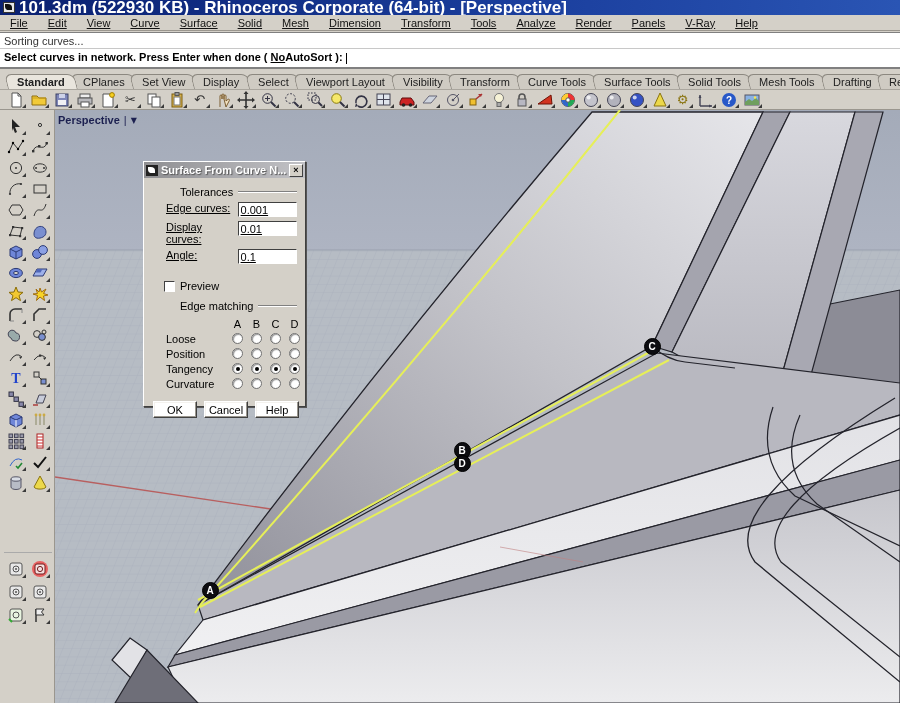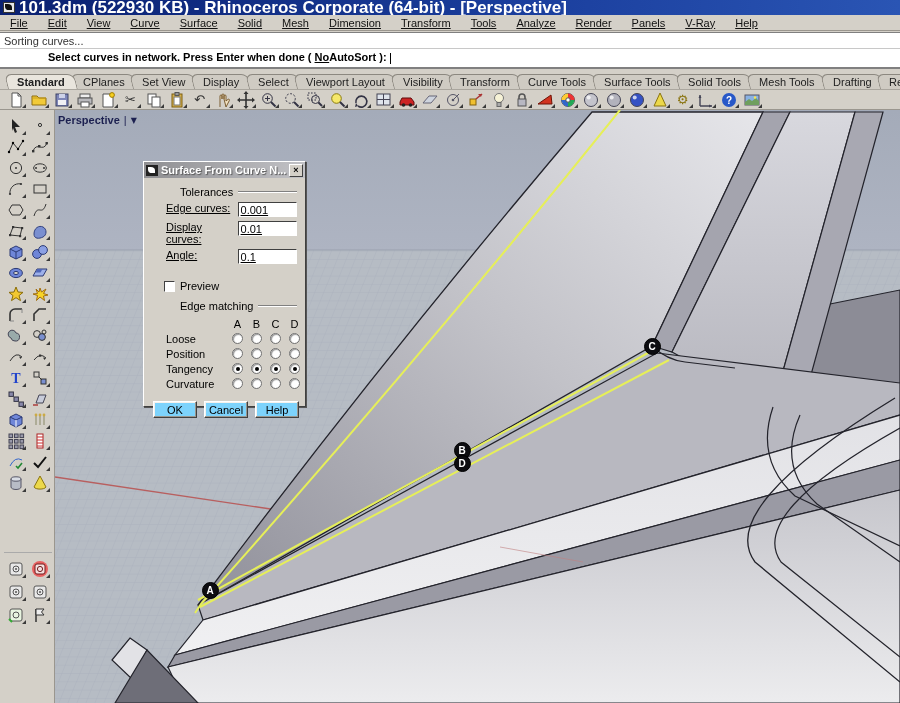--- a/index.html
+++ b/index.html
@@ -15,21 +15,21 @@
     background:#111;border-radius:0 60% 0 60%;}
   
   #menubar{position:absolute;left:0;top:15px;width:900px;height:16px;background:#d4d0c8;
     display:flex;align-items:center;border-bottom:1px solid #9a968e;}
   #menubar .mi{padding:1px 10px;color:#111;text-decoration:underline;}
   
   #cmd{position:absolute;left:0;top:32px;width:900px;height:37px;background:#fff;
     border-top:1px solid #808080;border-bottom:2px solid #808080;}
   #cmd .line1{height:16px;line-height:17px;padding-left:4px;color:#333;
     border-bottom:1px solid #c8c8c8;}
-  #cmd .line2{height:17px;line-height:17px;padding-left:4px;color:#000;font-weight:bold;margin-left:44px;}
+  #cmd .line2{height:17px;line-height:17px;padding-left:4px;color:#000;font-weight:bold;}
   #cmd .opt u{text-decoration:underline;}
   #cmd .caret{display:inline-block;width:1px;height:11px;background:#000;
     vertical-align:middle;margin-left:3px;}
   
   #tabs{position:absolute;left:0;top:71px;width:900px;height:19px;background:#d4d0c8;
     display:flex;align-items:flex-end;padding-left:6px;border-bottom:1px solid #aaa69e;overflow:hidden;}
   .tab{position:relative;height:15px;line-height:14px;padding:0 10px;margin-right:-4px;
     background:#cfcbc3;border:1px solid #8c8880;border-bottom:none;
     border-radius:7px 7px 0 0;transform:skewX(14deg);color:#222;white-space:nowrap;}
   .tab span{display:inline-block;transform:skewX(-14deg);}
@@ -82,21 +82,21 @@
   #prevrow{display:flex;align-items:flex-end;gap:5px;margin:16px 0 0 20px;}
   .cbx{width:11px;height:11px;background:#fff;border:1px solid;border-color:#404040 #fff #fff #404040;}
   #radiotbl{margin:4px 0 0 14px;display:grid;grid-template-columns:62px 19px 19px 19px 19px;
     grid-auto-rows:15px;align-items:center;}
   #radiotbl .hd{text-align:center;font-weight:normal;}
   .rdo{width:11px;height:11px;border-radius:50%;background:#fff;border:1px solid #707070;
     margin:0 auto;position:relative;box-shadow:inset 1px 1px 1px #999;}
   .rdo.sel::after{content:"";position:absolute;left:3px;top:3px;width:4px;height:4px;
     border-radius:50%;background:#000;}
   #dlgbtns{display:flex;gap:7px;margin:10px 0 0 9px;}
-  .btn{width:44px;height:17px;background:#7dd3fc;border:1px solid;
+  .btn{width:44px;height:17px;background:#ffffff;border:1px solid;
     border-color:#fff #404040 #404040 #fff;box-shadow:inset -1px -1px 0 #9a968e, inset 1px 1px 0 #f4f2ee;
     display:flex;align-items:center;justify-content:center;}
 </style>
 </head>
 <body>
 
 <div id="titlebar">
   <span class="appicon"></span>
   <span>101.3dm (522930 KB) - Rhinoceros Corporate (64-bit) - [Perspective]</span>
 </div>

